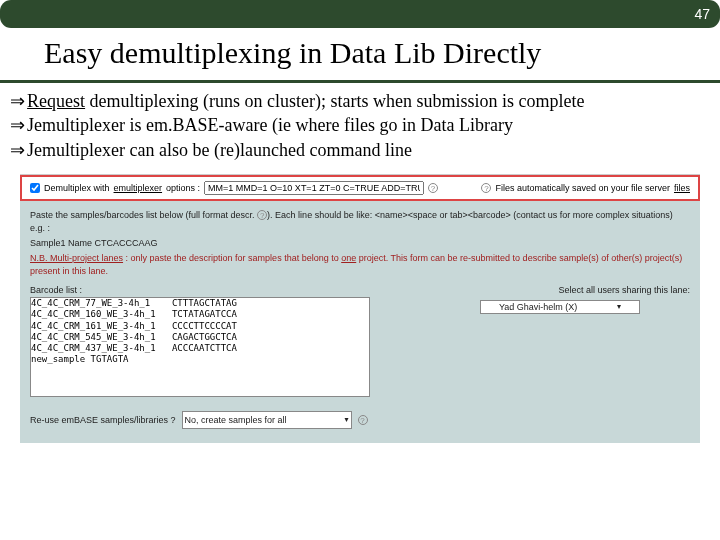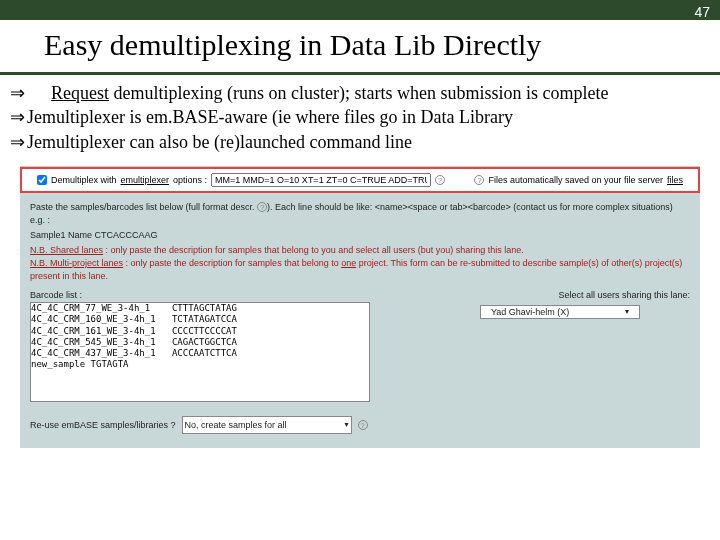--- a/index.html
+++ b/index.html
@@ -1,44 +1,44 @@
 <!DOCTYPE html>
 <html><head>
 <meta charset="utf-8">
 <style>
   * { margin: 0; padding: 0; box-sizing: border-box; }
   body { width: 720px; height: 540px; font-family: Arial, sans-serif; background: #fff; overflow: hidden; }
-  .header-bar { height: 20px; background: #2d4a2d; display: flex; justify-content: flex-end; align-items: flex-end; padding-right: 10px; }
+  .header-bar { height: 28px; background: #2d4a2d; display: flex; justify-content: flex-end; align-items: center; padding-right: 10px; border-radius: 11px; }
   .page-num { color: #fff; font-size: 14px; }
   .title-row { padding: 8px 16px 10px 16px; }
   .title { font-family: 'Times New Roman', serif; font-size: 30px; color: #000; font-weight: normal; margin-left: 28px; }
   .divider { height: 3px; background: #2d4a2d; }
   .bullets { padding: 6px 10px 4px 10px; font-family: 'Times New Roman', serif; font-size: 18px; line-height: 1.35; }
   .bullet { display: flex; }
   .arrow { font-size: 18px; margin-right: 2px; }
   .bt { }
-  .req-u { text-decoration: underline; margin-left: 24px; }
+  .req-u { text-decoration: underline; }
   .screenshot-box { margin: 8px 20px 0 20px; border-top: 1px solid #ccc; }
-  .demux-row { border: 2px solid #d44; padding: 4px 15px; display: flex; align-items: center; font-size: 9px; background: #fff; gap: 4px; }
+  .demux-row { border: 2px solid #d44; padding: 4px 8px; display: flex; align-items: center; font-size: 9px; background: #fff; gap: 4px; }
   .cb { width: 10px; height: 10px; }
   .dtxt { white-space: nowrap; }
   .ul { text-decoration: underline; }
   .opt-input { font-size: 9px; width: 220px; height: 14px; padding: 0 2px; }
   .help-icn { display:inline-block; width:10px; height:10px; border:1px solid #888; border-radius:50%; text-align:center; font-size:8px; line-height:10px; color:#888; }
   .panel { background: #c8d8d8; padding: 8px 10px 14px 10px; font-size: 9px; line-height: 1.45; color: #222; }
   .pdesc { margin-bottom: 2px; }
   .nb { }
   .nb-red { color: #a02020; }
   .nb-u { text-decoration: underline; }
   .lbl { }
   .cols { display: flex; margin-top: 6px; }
   .left-col { flex: 1; }
   .right-col { width: 210px; }
   .ta { width: 340px; height: 100px; font-size: 9px; font-family: monospace; padding: 0; background: #fff; border: 1px solid #888; resize: none; white-space: pre; line-height: 1.25; }
-  .select-u { width: 160px; height: 14px; font-size: 9px; border: 1px solid #888; padding: 0 10px; background: #fff; display: flex; align-items: center; justify-content: space-between; }
+  .select-u { width: 160px; height: 14px; font-size: 9px; border: 1px solid #888; padding: 0 18px; background: #fff; display: flex; align-items: center; justify-content: space-between; }
   .usel-lbl { text-align: right; margin-bottom: 3px; }
   .reuse-row { display: flex; align-items: center; gap: 6px; margin-top: 10px; }
   .reuse-sel { width: 170px; height: 14px; font-size: 9px; border: 1px solid #888; background: #fff; display:flex; align-items:center; justify-content:space-between; padding:8px 2px; }
   .tri { font-size: 8px; }
 </style>
 </head>
 <body>
 
 <div class="header-bar">
   <span class="page-num">47</span>
@@ -77,23 +77,20 @@
     <span class="dtxt">Files automatically saved on your file server </span>
     <span class="dtxt ul">files</span>
   </div>
 
   <div class="panel">
     <div class="pdesc">
       <span>Paste the samples/barcodes list below (full format descr. </span><span class="help-icn">?</span><span>). Each line should be like: &lt;name&gt;&lt;space or tab&gt;&lt;barcode&gt; (contact us for more complex situations) e.g. :</span>
     </div>
     <div class="pdesc">Sample1 Name CTCACCCAAG</div>
     <div class="nb nb-red">
-      <span class="nb-u">N.B. Shared lanes</span><span> : only paste the description for samples that belong to you and select all users (but you) sharing this lane.</span>
-    </div>
-    <div class="nb nb-red">
       <span class="nb-u">N.B. Multi-project lanes</span><span> : only paste the description for samples that belong to </span><span class="nb-u">one</span><span> project. This form can be re-submitted to describe sample(s) of other(s) project(s) present in this lane.</span>
     </div>
 
     <div class="cols">
       <div class="left-col">
         <div class="lbl">Barcode list :</div>
         <textarea class="ta" style="">4C_4C_CRM_77_WE_3-4h_1    CTTTAGCTATAG
 4C_4C_CRM_160_WE_3-4h_1   TCTATAGATCCA
 4C_4C_CRM_161_WE_3-4h_1   CCCCTTCCCCAT
 4C_4C_CRM_545_WE_3-4h_1   CAGACTGGCTCA

